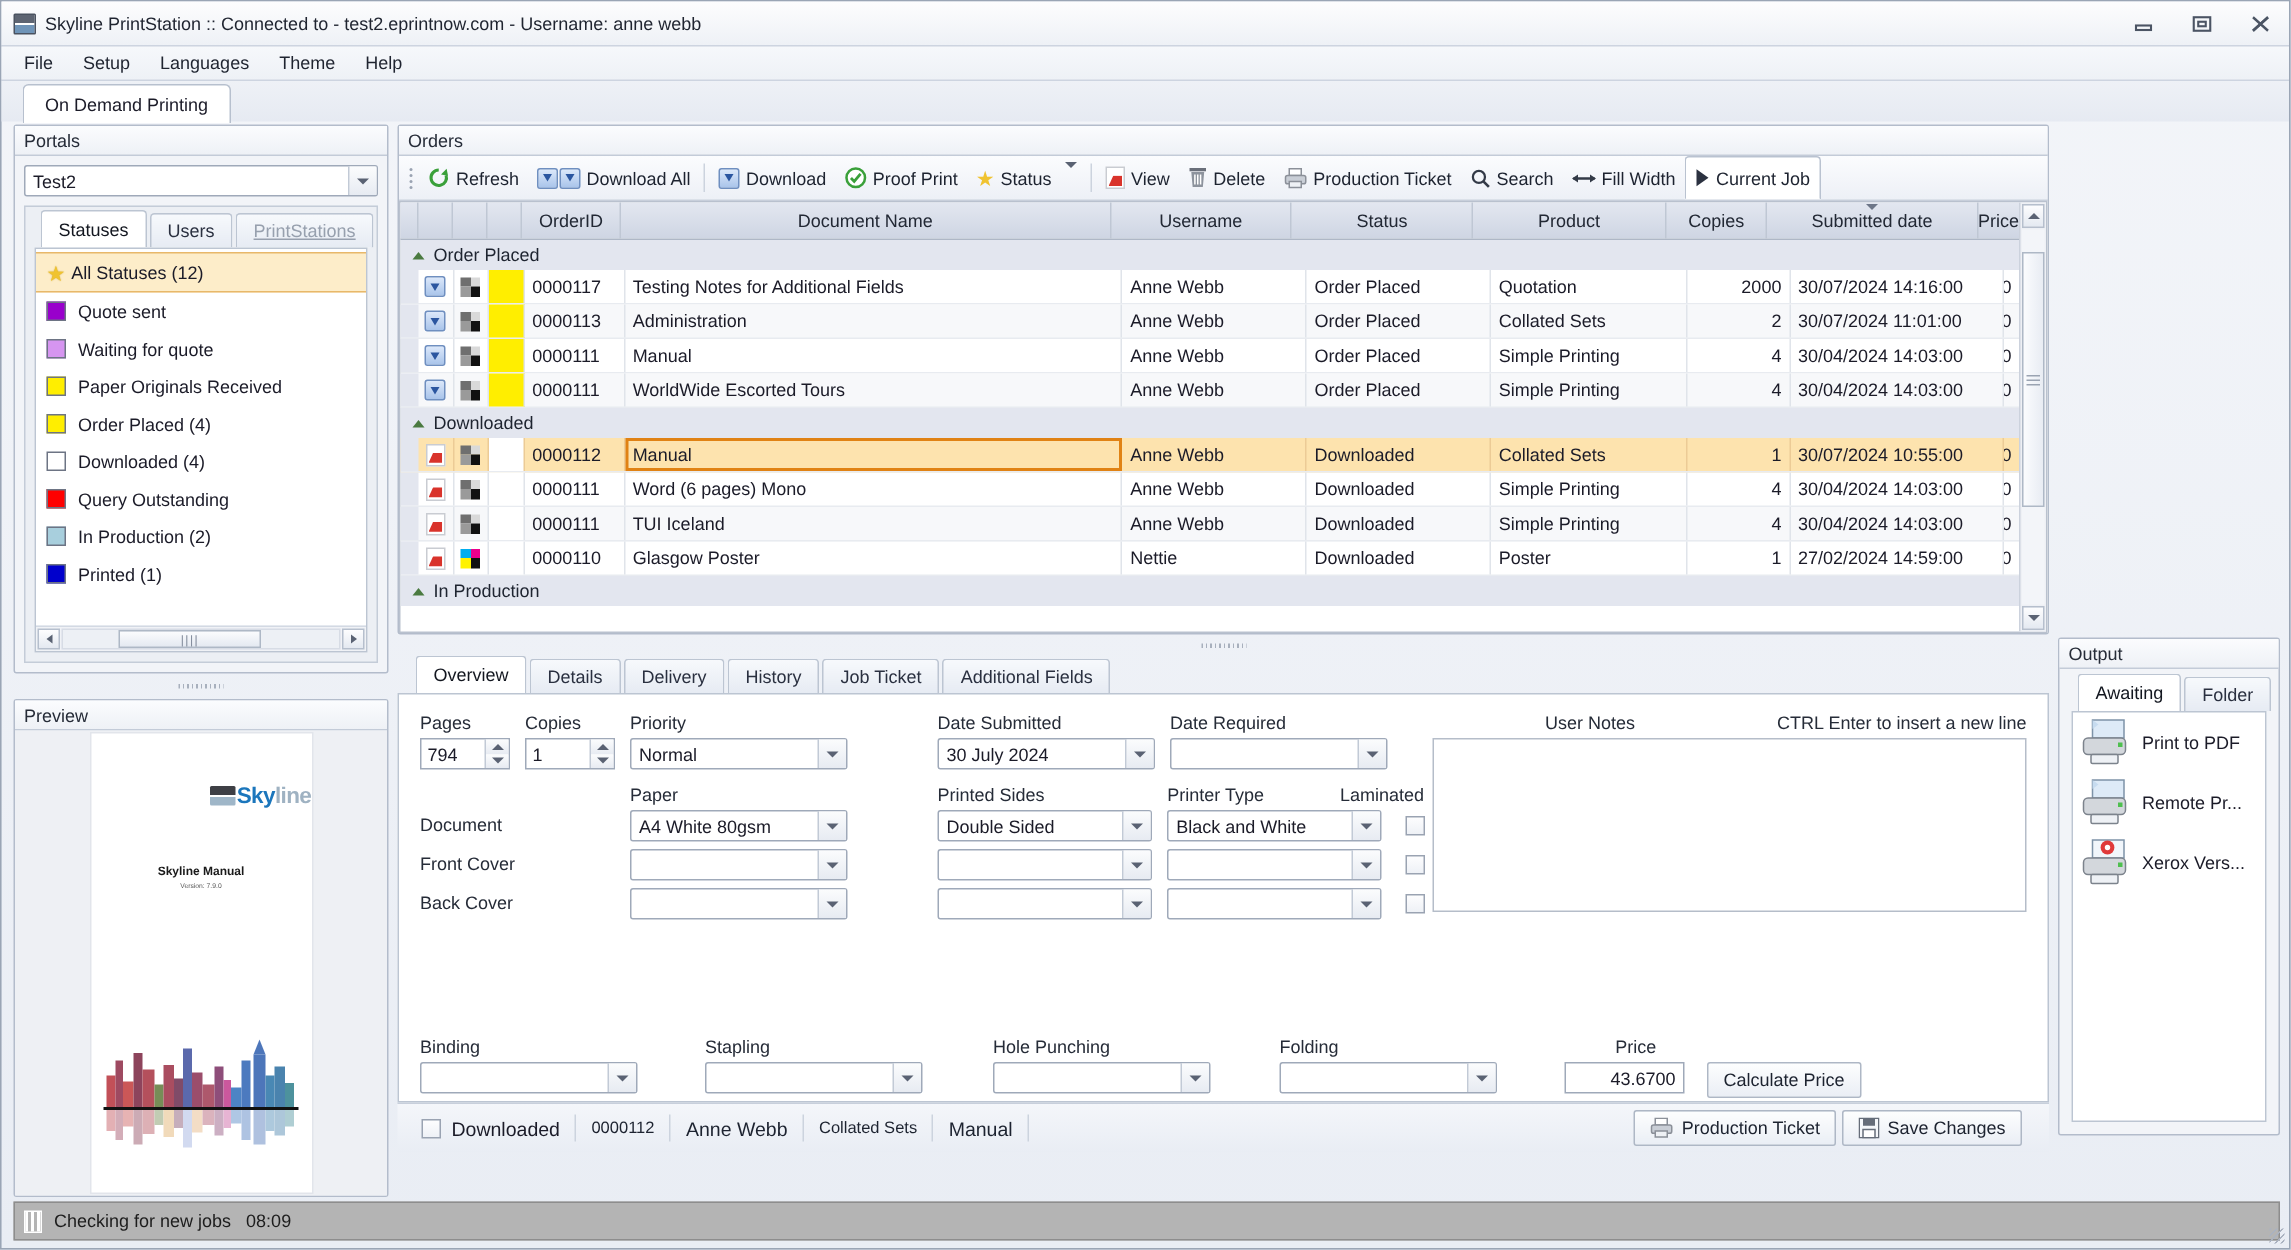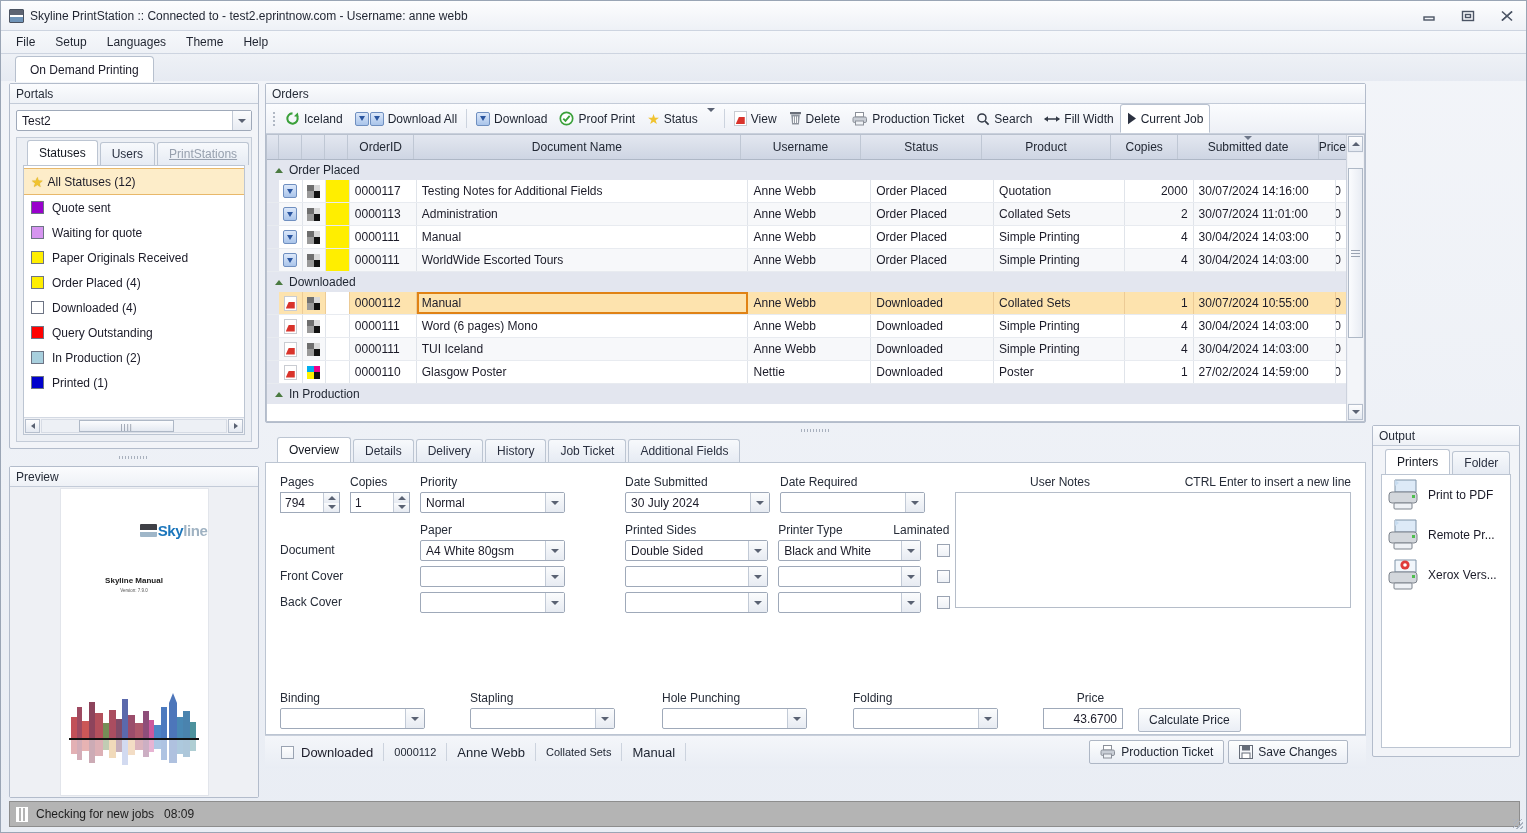--- a/index.html
+++ b/index.html
@@ -399,21 +399,21 @@
               <i></i>
               <i></i>
               <i></i>
             </span>
 
           <div class="tbtn">
             <svg width="15" height="15" viewBox="0 0 16 16">
                 <path d="M8 2.5a5.5 5.5 0 1 0 5.2 3.7" fill="none" stroke="#3aa03a" stroke-width="2.2"></path>
                 <polygon points="13.6,1.6 14.6,6.6 9.6,5.6" fill="#3aa03a"></polygon>
               </svg>
-            <span>Iceland</span>
+            <span>Refresh</span>
           </div>
           <div class="tbtn">
             <span style="display:flex;gap:1px;">
               <span class="dlicon">
                   <i class="ar"></i>
                 </span>
                 <span class="dlicon">
                   <i class="ar"></i>
                 </span>
             </span>
@@ -991,21 +991,21 @@
           </span>
         </div>
       </div>
     </div>
 
     <div class="rightcol">
       <div class="group" style="height:330px;margin-top:342px;">
         <div class="ghead">Output</div>
         <div class="gbody" style="padding:4px;">
           <div class="tabrow" style="padding-left:8px;">
-            <div class="tab sel">Printers</div>
+            <div class="tab sel">Awaiting</div>
             <div class="tab">Folder</div>
           </div>
           <div class="tabpanel" style="margin:0 4px 4px 4px;">
             <div class="pitem">
               <svg width="36" height="34" viewBox="0 0 36 34">
                 <path d="M9 2 L30 2 L30 14 L9 14 Z" fill="#ddeaf7" stroke="#7e93a8"></path>
                 <path d="M9 2 L13 5 L9 8 Z" fill="#c6dbef"></path>
                 <rect x="3" y="14" width="28" height="11" rx="3" fill="#d3d7dc" stroke="#7c838c"></rect>
                 <rect x="8" y="25" width="18" height="6" rx="1" fill="#eef1f5" stroke="#7c838c"></rect>
                 <rect x="26" y="17" width="3" height="3" fill="#4fbf4f"></rect>

